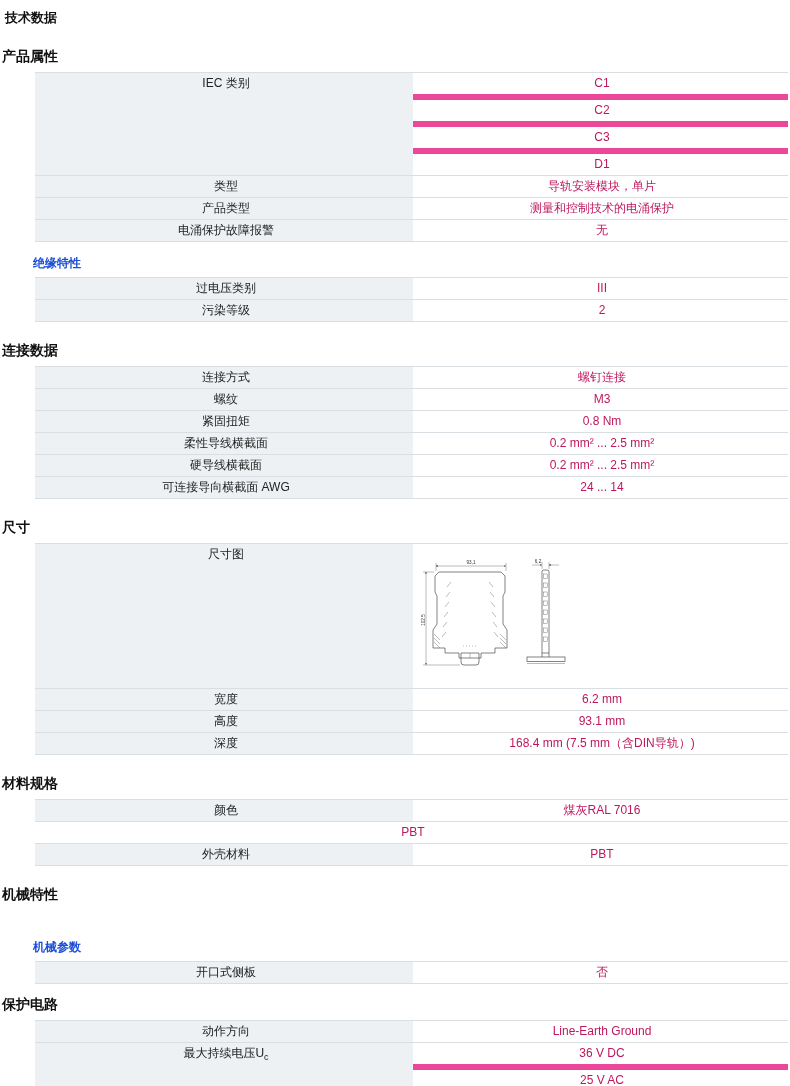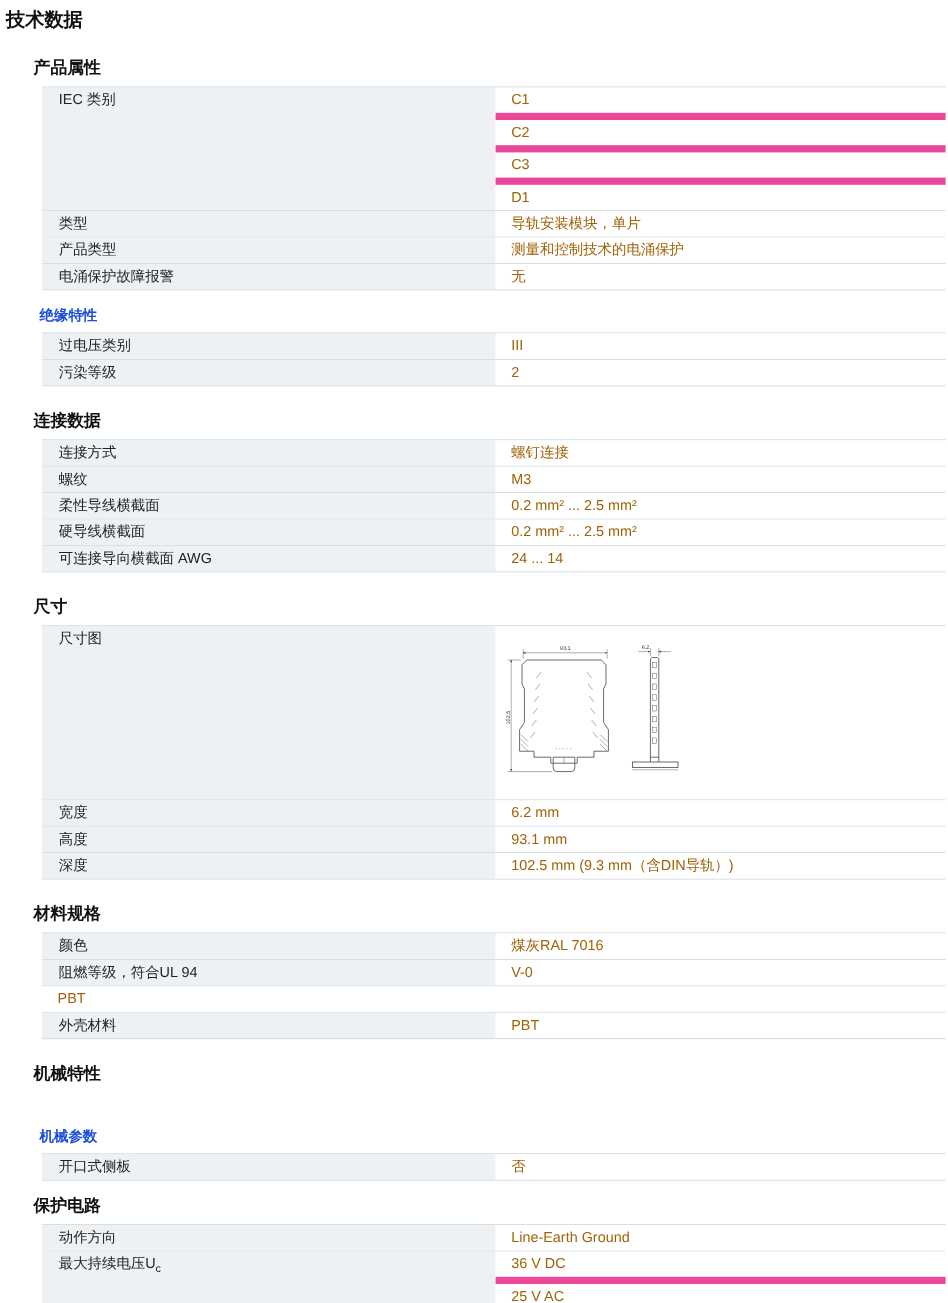--- a/index.html
+++ b/index.html
@@ -2,54 +2,55 @@
 <html><head>
 <meta charset="utf-8">
 <style>
   html,body{margin:0;padding:0;}
   body{
     width:790px;height:1086px;overflow:hidden;background:#ffffff;
     color:#1d1d1d;font-family:"Liberation Sans","DejaVu Sans",sans-serif;
     position:relative;
   }
   .page-title{
-    font-size:16px;font-weight:bold;line-height:20px;
+    font-size:13px;font-weight:bold;line-height:20px;
     padding:8px 0 0 5px;color:#111;
   }
   .section{margin-top:20px;}
   .section.tight{margin-top:12px;}
   .section-heading{
     font-size:14px;font-weight:bold;line-height:16px;
-    margin:0 0 0 28px;color:#111;
+    margin:0 0 0 2px;color:#111;
   }
   .subheading{
     font-size:12px;font-weight:bold;line-height:14px;
     margin:14px 0 0 33px;color:#1d4ed8;
   }
   .subheading.gap-lg{margin-top:38px;}
   .spec-table{
     margin:8px 2px 0 35px;
     border-bottom:1px solid #d9dee2;
+    text-align:center;
   }
   .spec-table.sub{margin-top:7px;}
   .row{
     display:flex;
     border-top:1px solid #d9dee2;
     font-size:12px;line-height:13px;
   }
   .label-cell{
     width:378px;min-width:378px;box-sizing:border-box;
     background:#edf1f4;
     padding:4px 10px 4px 14px;
     color:#222;
   }
   .values-cell{
     flex:1;display:flex;flex-direction:column;background:#fff;
   }
-  .value{padding:4px 10px 4px 13px;color:#a16207;}
+  .value{padding:4px 10px 4px 13px;color:#be185d;}
   .value + .value{border-top:6px solid #ec4899;}
   .drawing-cell{padding:14px 0 12px 8px;}
   sub.u-sub{font-size:9px;line-height:1;}
   svg{display:block;}
   .tech-line{stroke:#4d4d4d;stroke-width:0.7;fill:none;}
   .tech-thin{stroke:#6a6a6a;stroke-width:0.45;fill:none;}
   .dim-text{font-size:4.6px;fill:#333;font-family:"Liberation Sans","DejaVu Sans",sans-serif;}
 </style>
 </head>
 <body>
@@ -113,20 +114,26 @@
           <div class="value">螺钉连接</div>
         </div>
     </div>
     <div class="row">
       <div class="label-cell">螺纹</div>
       <div class="values-cell">
           <div class="value">M3</div>
         </div>
     </div>
     <div class="row">
+      <div class="label-cell">紧固扭矩</div>
+      <div class="values-cell">
+          <div class="value">0.8 Nm</div>
+        </div>
+    </div>
+    <div class="row">
       <div class="label-cell">柔性导线横截面</div>
       <div class="values-cell">
           <div class="value">0.2 mm² ... 2.5 mm²</div>
         </div>
     </div>
     <div class="row">
       <div class="label-cell">硬导线横截面</div>
       <div class="values-cell">
           <div class="value">0.2 mm² ... 2.5 mm²</div>
         </div>
@@ -238,39 +245,33 @@
     </div>
     <div class="row">
       <div class="label-cell">高度</div>
       <div class="values-cell">
           <div class="value">93.1 mm</div>
         </div>
     </div>
     <div class="row">
       <div class="label-cell">深度</div>
       <div class="values-cell">
-          <div class="value">102.5 mm (9.3 mm（含DIN导轨）)</div>
+          <div class="value">168.4 mm (7.5 mm（含DIN导轨）)</div>
         </div>
     </div>
   </div>
 </div>
 
 <div class="section">
   <div class="section-heading">材料规格</div>
   <div class="spec-table">
     <div class="row">
       <div class="label-cell">颜色</div>
       <div class="values-cell">
           <div class="value">煤灰RAL 7016</div>
-        </div>
-    </div>
-    <div class="row">
-      <div class="label-cell">阻燃等级，符合UL 94</div>
-      <div class="values-cell">
-          <div class="value">V-0</div>
         </div>
     </div>
     <div class="row">
       <div class="values-cell">
           <div class="value">PBT</div>
         </div>
     </div>
     <div class="row">
       <div class="label-cell">外壳材料</div>
       <div class="values-cell">

